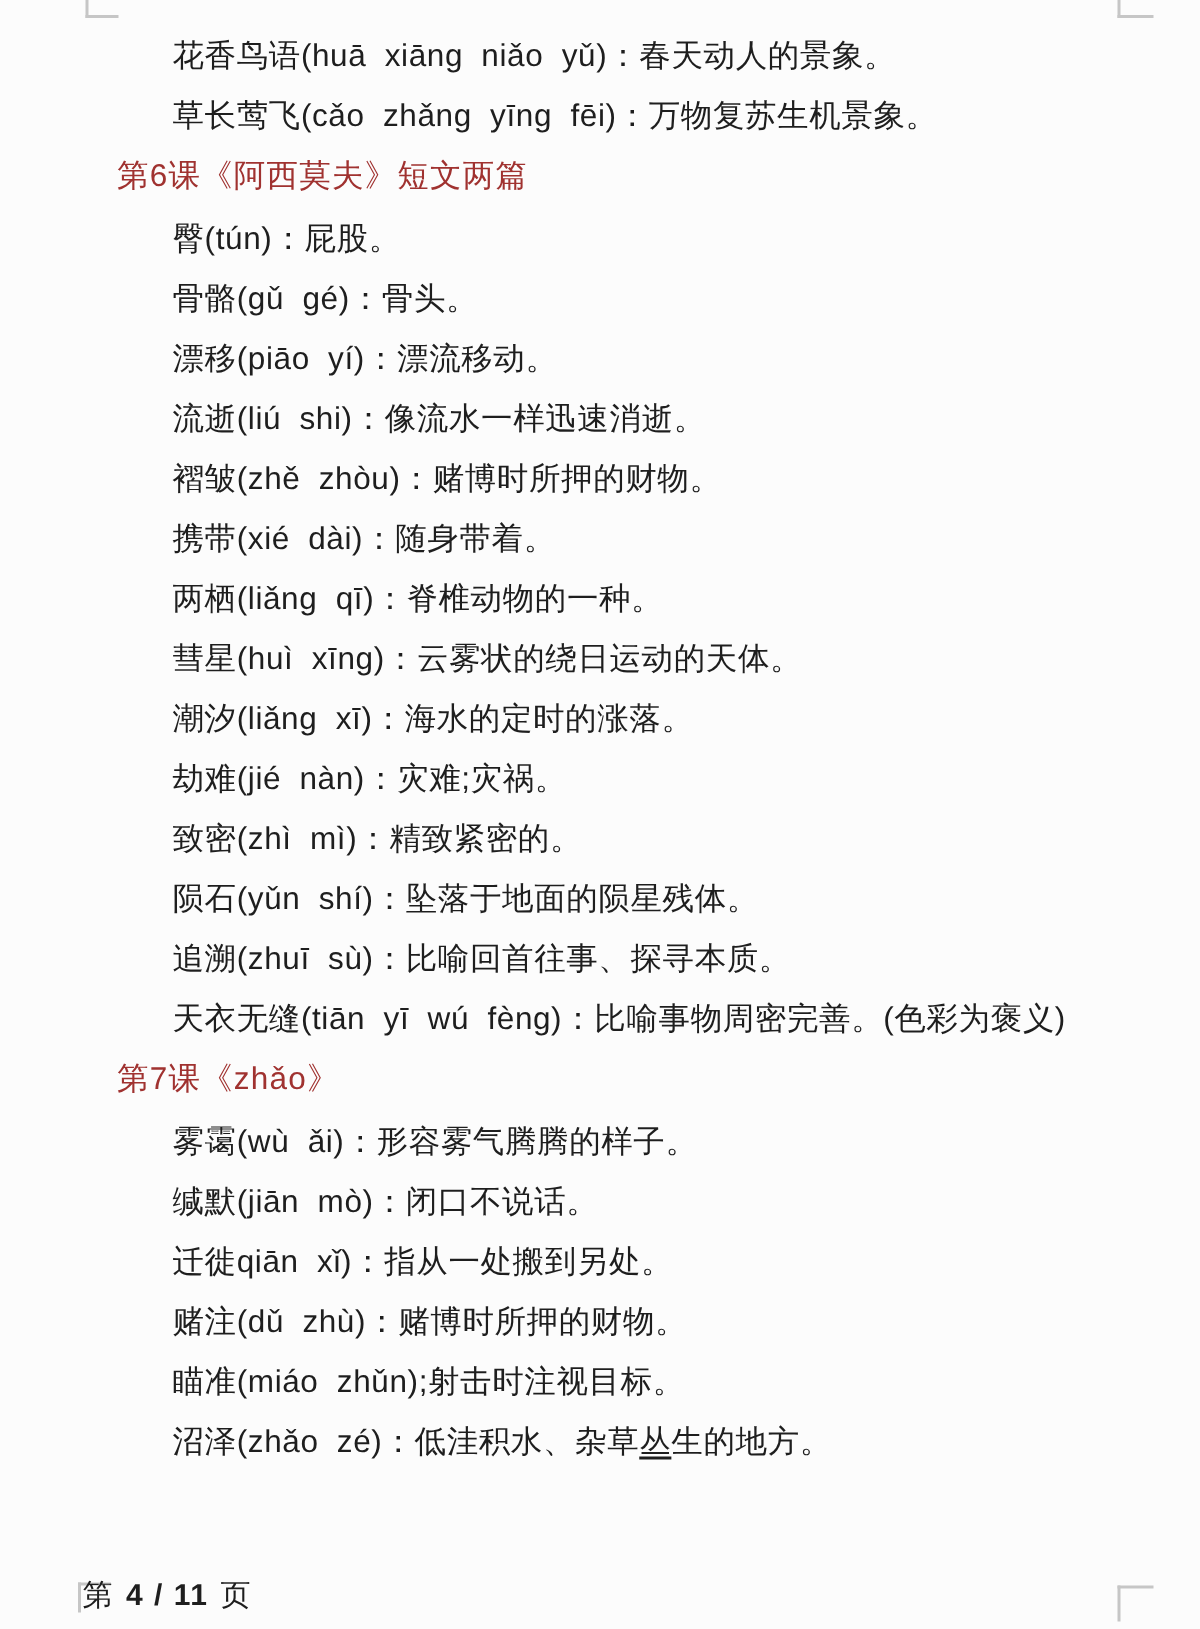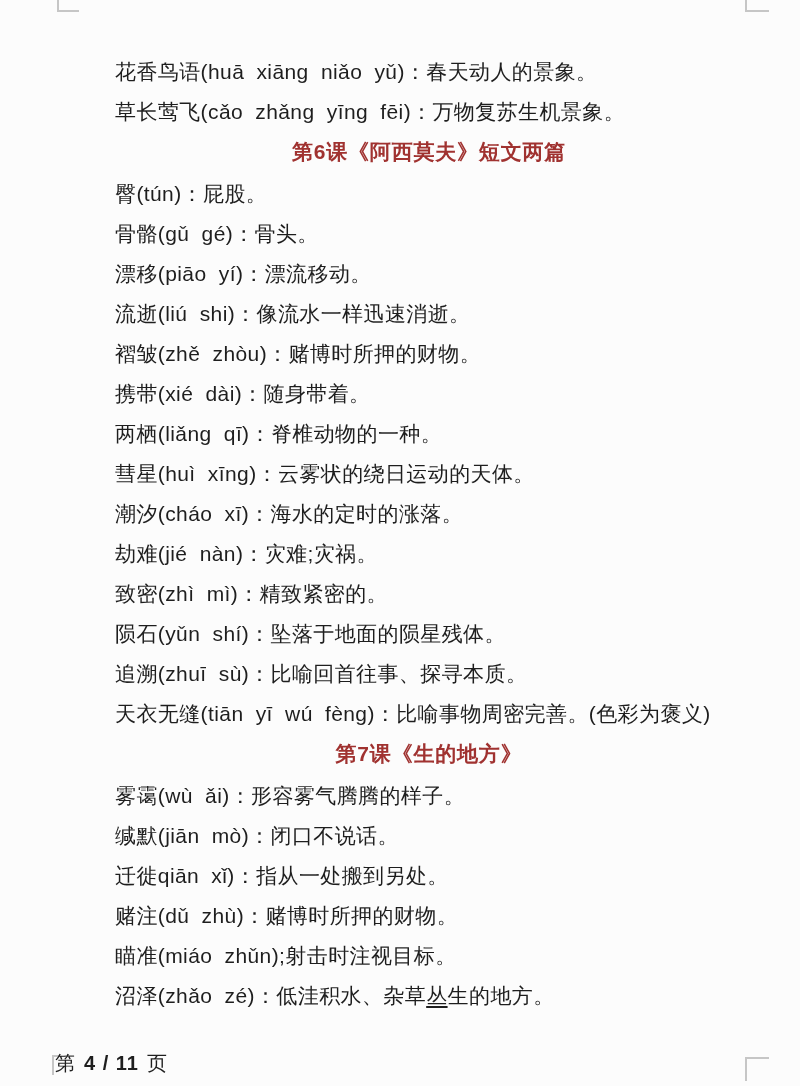--- a/index.html
+++ b/index.html
@@ -15,39 +15,37 @@
     width: 800px;
     height: 1086px;
     background: var(--bg, #fcfcfc);
     color: var(--text, #1e1e1e);
   }
   .content {
     position: absolute;
     top: 24px;
     left: 115px;
     right: 20px;
-    margin-top: 34px;
   }
   .entry {
     font-size: 21px;
     line-height: 27px;
     margin: 0 0 13px 0;
     letter-spacing: 0.4px;
     word-spacing: 6px;
     white-space: nowrap;
   }
   .heading {
     font-size: 21px;
     line-height: 27px;
-    font-weight: bold;
+    font-weight: normal;
     color: var(--heading, #a03230);
     margin: 5px 0 15px -37px;
     letter-spacing: 0.8px;
     white-space: nowrap;
-    text-align: center;
   }
   .entry .part { font-weight: normal; }
   .entry .underlined {
     text-decoration: underline;
     text-underline-offset: 3px;
   }
   .footer {
     position: absolute;
     left: 55px;
     top: 1050px;
@@ -94,27 +92,27 @@
       <p class="entry"><span class="part">草长莺飞</span><span class="part">(cǎo zhǎng yīng fēi)</span><span class="part">：</span><span class="part">万物复苏生机景象。</span></p>
       <div class="heading">第6课《阿西莫夫》短文两篇</div>
       <p class="entry"><span class="part">臀</span><span class="part">(tún)</span><span class="part">：</span><span class="part">屁股。</span></p>
       <p class="entry"><span class="part">骨骼</span><span class="part">(gǔ gé)</span><span class="part">：</span><span class="part">骨头。</span></p>
       <p class="entry"><span class="part">漂移</span><span class="part">(piāo yí)</span><span class="part">：</span><span class="part">漂流移动。</span></p>
       <p class="entry"><span class="part">流逝</span><span class="part">(liú shi)</span><span class="part">：</span><span class="part">像流水一样迅速消逝。</span></p>
       <p class="entry"><span class="part">褶皱</span><span class="part">(zhě zhòu)</span><span class="part">：</span><span class="part">赌博时所押的财物。</span></p>
       <p class="entry"><span class="part">携带</span><span class="part">(xié dài)</span><span class="part">：</span><span class="part">随身带着。</span></p>
       <p class="entry"><span class="part">两栖</span><span class="part">(liǎng qī)</span><span class="part">：</span><span class="part">脊椎动物的一种。</span></p>
       <p class="entry"><span class="part">彗星</span><span class="part">(huì xīng)</span><span class="part">：</span><span class="part">云雾状的绕日运动的天体。</span></p>
-      <p class="entry"><span class="part">潮汐</span><span class="part">(cháo xī)</span><span class="part">：</span><span class="part">海水的定时的涨落。</span></p>
+      <p class="entry"><span class="part">潮汐</span><span class="part">(liǎng xī)</span><span class="part">：</span><span class="part">海水的定时的涨落。</span></p>
       <p class="entry"><span class="part">劫难</span><span class="part">(jié nàn)</span><span class="part">：</span><span class="part">灾难;灾祸。</span></p>
       <p class="entry"><span class="part">致密</span><span class="part">(zhì mì)</span><span class="part">：</span><span class="part">精致紧密的。</span></p>
       <p class="entry"><span class="part">陨石</span><span class="part">(yǔn shí)</span><span class="part">：</span><span class="part">坠落于地面的陨星残体。</span></p>
       <p class="entry"><span class="part">追溯</span><span class="part">(zhuī sù)</span><span class="part">：</span><span class="part">比喻回首往事、探寻本质。</span></p>
       <p class="entry"><span class="part">天衣无缝</span><span class="part">(tiān yī wú fèng)</span><span class="part">：</span><span class="part">比喻事物周密完善。(色彩为褒义)</span></p>
-      <div class="heading">第7课《生的地方》</div>
+      <div class="heading">第7课《zhǎo》</div>
       <p class="entry"><span class="part">雾霭</span><span class="part">(wù ǎi)</span><span class="part">：</span><span class="part">形容雾气腾腾的样子。</span></p>
       <p class="entry"><span class="part">缄默</span><span class="part">(jiān mò)</span><span class="part">：</span><span class="part">闭口不说话。</span></p>
       <p class="entry"><span class="part">迁徙</span><span class="part">qiān xǐ)</span><span class="part">：</span><span class="part">指从一处搬到另处。</span></p>
       <p class="entry"><span class="part">赌注</span><span class="part">(dǔ zhù)</span><span class="part">：</span><span class="part">赌博时所押的财物。</span></p>
       <p class="entry"><span class="part">瞄准</span><span class="part">(miáo zhǔn)</span><span class="part">;</span><span class="part">射击时注视目标。</span></p>
       <p class="entry"><span class="part">沼泽</span><span class="part">(zhǎo zé)</span><span class="part">：</span><span class="part">低洼积水、杂草</span><span class="part underlined">丛</span><span class="part">生的地方。</span></p>
     </div>
 
   <div class="footer">
     <span>第</span><span class="num">4 / 11</span><span>页</span>

